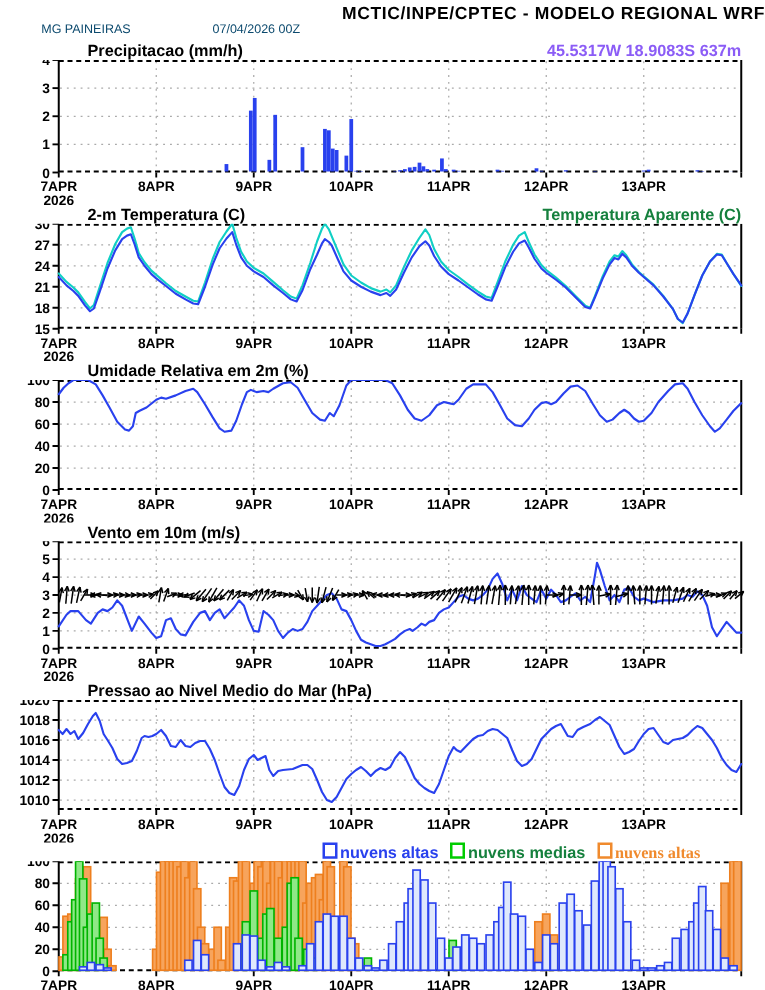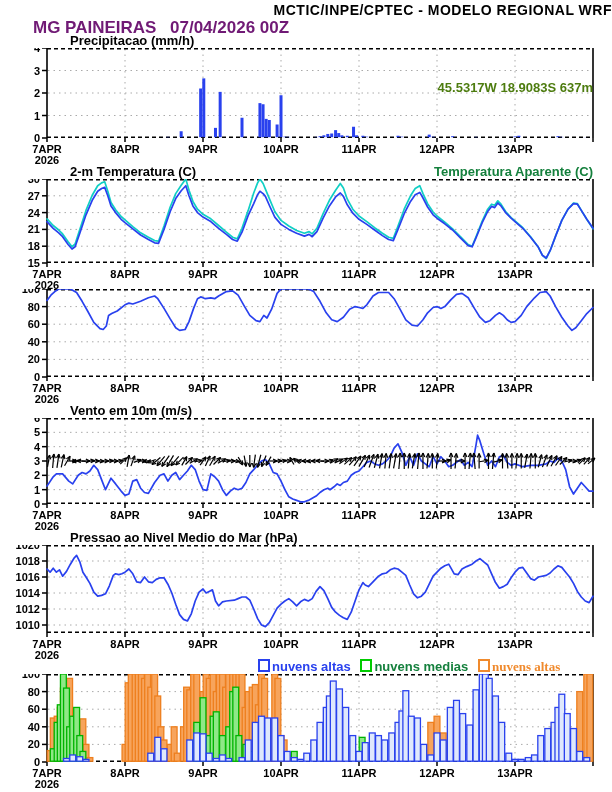--- a/index.html
+++ b/index.html
@@ -1,26 +1,26 @@
 <!DOCTYPE html>
 <html><head>
 <meta charset="utf-8">
 <style>
   html,body{margin:0;padding:0;background:#ffffff;}
   #page{position:relative;width:612px;height:792px;background:#fff;
         font-family:"Liberation Sans",sans-serif;overflow:hidden;}
   .hdr1{padding-top:2px;text-align:right;font-size:14px;font-weight:bold;color:#000000;letter-spacing:0.5px;}
-  .hdr2{position:relative;height:15px;font-size:17px;font-weight:bold;color:#701a75;}
+  .hdr2{position:relative;height:15px;font-size:10px;font-weight:normal;color:#0c4a6e;}
   .hdr2 .station{position:absolute;left:33px;top:0;}
   .hdr2 .run{position:absolute;left:170px;top:0;}
   .panel{position:relative;}
   .prow{position:relative;height:15px;font-size:13px;font-weight:bold;color:#000;}
   .ptitle{position:absolute;left:70px;top:0;white-space:nowrap;}
   .pright{position:absolute;right:19px;top:0;white-space:nowrap;}
-  .c-orange{color:#4d7c0f;margin-top:47px;} .c-cyan{color:#15803d;}
+  .c-orange{color:#8b5cf6;} .c-cyan{color:#15803d;}
   .legend{position:absolute;left:258px;top:0;white-space:nowrap;font-size:13px;font-weight:bold;}
   .leg-item{margin-right:6px;}
   .lb{color:#2941ee;} .lm{color:#15803d;} .lh{color:#f08a2d;font-family:Liberation Serif, serif;}
   .sq{display:inline-block;width:8px;height:9px;border:2px solid;background:#fff;
       vertical-align:-1px;margin-right:2px;}
   .sq-b{border-color:#2941ee;} .sq-m{border-color:#00cc00;} .sq-h{border-color:#f08a2d;}
   svg{display:block;}
   svg text{font-family:"Liberation Sans",sans-serif;font-weight:bold;fill:#000;}
 </style>
 </head>
@@ -167,20 +167,23 @@
         <text x="359" y="99" font-size="11" text-anchor="middle">11APR</text>
         <text x="437" y="99" font-size="11" text-anchor="middle">12APR</text>
         <text x="515" y="99" font-size="11" text-anchor="middle">13APR</text>
         <text x="47" y="110" font-size="11" text-anchor="middle">2026</text>
         <polyline points="47.0,39.8 53.2,46.5 58.7,51.0 62.6,54.9 68.1,62.7 72.0,67.8 75.1,65.0 79.8,50.4 86.0,31.4 92.2,16.2 97.7,6.7 101.6,3.9 104.7,2.8 107.8,12.3 111.0,23.5 115.6,30.8 121.1,37.5 125.0,40.9 132.8,47.6 140.6,53.8 148.4,58.2 154.6,61.6 158.5,62.2 164.0,47.0 170.2,28.0 175.7,14.6 181.2,6.2 185.8,0.0 189.0,11.2 192.9,22.4 197.5,30.2 203.0,35.3 210.8,39.8 218.6,46.5 226.4,53.2 232.6,58.2 237.3,59.9 242.0,49.3 248.2,31.4 253.7,14.0 257.6,3.9 259.9,0.0 263.1,4.5 265.4,10.1 270.1,21.3 274.8,32.5 281.0,41.4 288.8,47.0 296.6,51.5 304.4,54.3 309.1,52.6 312.2,54.9 316.9,49.3 323.1,34.7 329.4,21.3 335.6,11.2 340.3,4.5 343.4,9.0 347.3,20.2 352.8,30.2 359.0,37.0 366.8,42.6 374.6,48.7 382.4,54.3 388.6,58.2 393.3,59.4 398.0,47.0 404.2,30.2 410.5,16.8 415.2,9.5 419.8,6.7 423.0,14.6 427.6,24.6 433.1,33.0 437.0,37.0 444.8,43.1 452.6,49.8 460.4,57.7 468.2,65.5 472.1,67.2 476.0,57.7 482.2,42.0 487.7,30.2 491.6,25.2 494.7,26.3 497.8,21.8 501.0,25.2 505.6,32.5 511.1,38.6 515.0,42.0 522.8,48.7 530.6,57.7 538.4,68.3 542.3,76.2 546.2,79.5 550.1,71.7 555.6,57.1 561.8,41.4 568.0,30.2 573.5,24.1 577.4,24.6 581.3,31.4 586.8,40.3 593.0,49.8" fill="none" stroke="#10cfc4" stroke-width="1.7" stroke-linejoin="round" stroke-linecap="round"></polyline>
         <polyline points="47.0,42.6 53.2,49.3 58.7,53.8 62.6,57.7 68.1,65.5 72.0,70.0 75.1,67.8 79.8,54.3 86.0,35.8 92.2,21.3 97.7,12.3 101.6,9.5 104.7,8.4 107.8,16.8 111.0,26.9 115.6,33.6 121.1,40.3 125.0,43.7 132.8,49.8 140.6,56.0 148.4,60.5 154.6,63.8 158.5,64.4 164.0,50.4 170.2,32.5 175.7,19.6 181.2,11.8 185.8,6.7 189.0,16.8 192.9,26.9 197.5,33.6 203.0,38.1 210.8,42.6 218.6,49.3 226.4,55.4 232.6,60.5 237.3,62.2 242.0,53.2 248.2,36.4 253.7,24.6 257.6,15.7 259.9,12.3 263.1,14.6 265.4,17.4 270.1,28.0 274.8,38.1 281.0,45.4 288.8,50.4 296.6,54.3 304.4,57.1 309.1,55.4 312.2,57.7 316.9,52.6 323.1,39.2 329.4,26.9 335.6,17.9 340.3,14.0 343.4,17.4 347.3,25.8 352.8,34.2 359.0,40.3 366.8,45.4 374.6,51.0 382.4,56.6 388.6,60.5 393.3,61.6 398.0,50.4 404.2,34.7 410.5,22.4 415.2,15.7 419.8,13.4 423.0,19.0 427.6,28.0 433.1,35.8 437.0,39.2 444.8,44.8 452.6,51.0 460.4,58.8 468.2,66.6 472.1,67.8 476.0,58.8 482.2,43.7 487.7,32.5 491.6,27.4 494.7,28.6 497.8,24.1 501.0,26.9 505.6,33.6 511.1,39.2 515.0,42.6 522.8,49.3 530.6,58.2 538.4,68.3 542.3,76.2 546.2,79.0 550.1,71.7 555.6,57.1 561.8,41.4 568.0,30.2 573.5,24.6 577.4,25.2 581.3,31.4 586.8,40.3 593.0,49.3" fill="none" stroke="#2941ee" stroke-width="1.7" stroke-linejoin="round" stroke-linecap="round"></polyline>
       </svg>
   </div>
 
   <div class="panel">
+    <div class="prow">
+      <span class="ptitle">Umidade Relativa em 2m (%)</span>
+    </div>
     <svg width="612" height="114">
         <line x1="125" y1="1" x2="125" y2="87" stroke="#aaaaaa" stroke-width="1" stroke-dasharray="1.5 4"></line>
         <line x1="203" y1="1" x2="203" y2="87" stroke="#aaaaaa" stroke-width="1" stroke-dasharray="1.5 4"></line>
         <line x1="281" y1="1" x2="281" y2="87" stroke="#aaaaaa" stroke-width="1" stroke-dasharray="1.5 4"></line>
         <line x1="359" y1="1" x2="359" y2="87" stroke="#aaaaaa" stroke-width="1" stroke-dasharray="1.5 4"></line>
         <line x1="437" y1="1" x2="437" y2="87" stroke="#aaaaaa" stroke-width="1" stroke-dasharray="1.5 4"></line>
         <line x1="515" y1="1" x2="515" y2="87" stroke="#aaaaaa" stroke-width="1" stroke-dasharray="1.5 4"></line>
         <line x1="42" y1="88" x2="47" y2="88" stroke="#000" stroke-width="1.5"></line>
         <text x="40" y="92" font-size="11" text-anchor="end">0</text>
         <line x1="48" y1="70.4" x2="592" y2="70.4" stroke="#aaaaaa" stroke-width="1" stroke-dasharray="1.5 4"></line>

